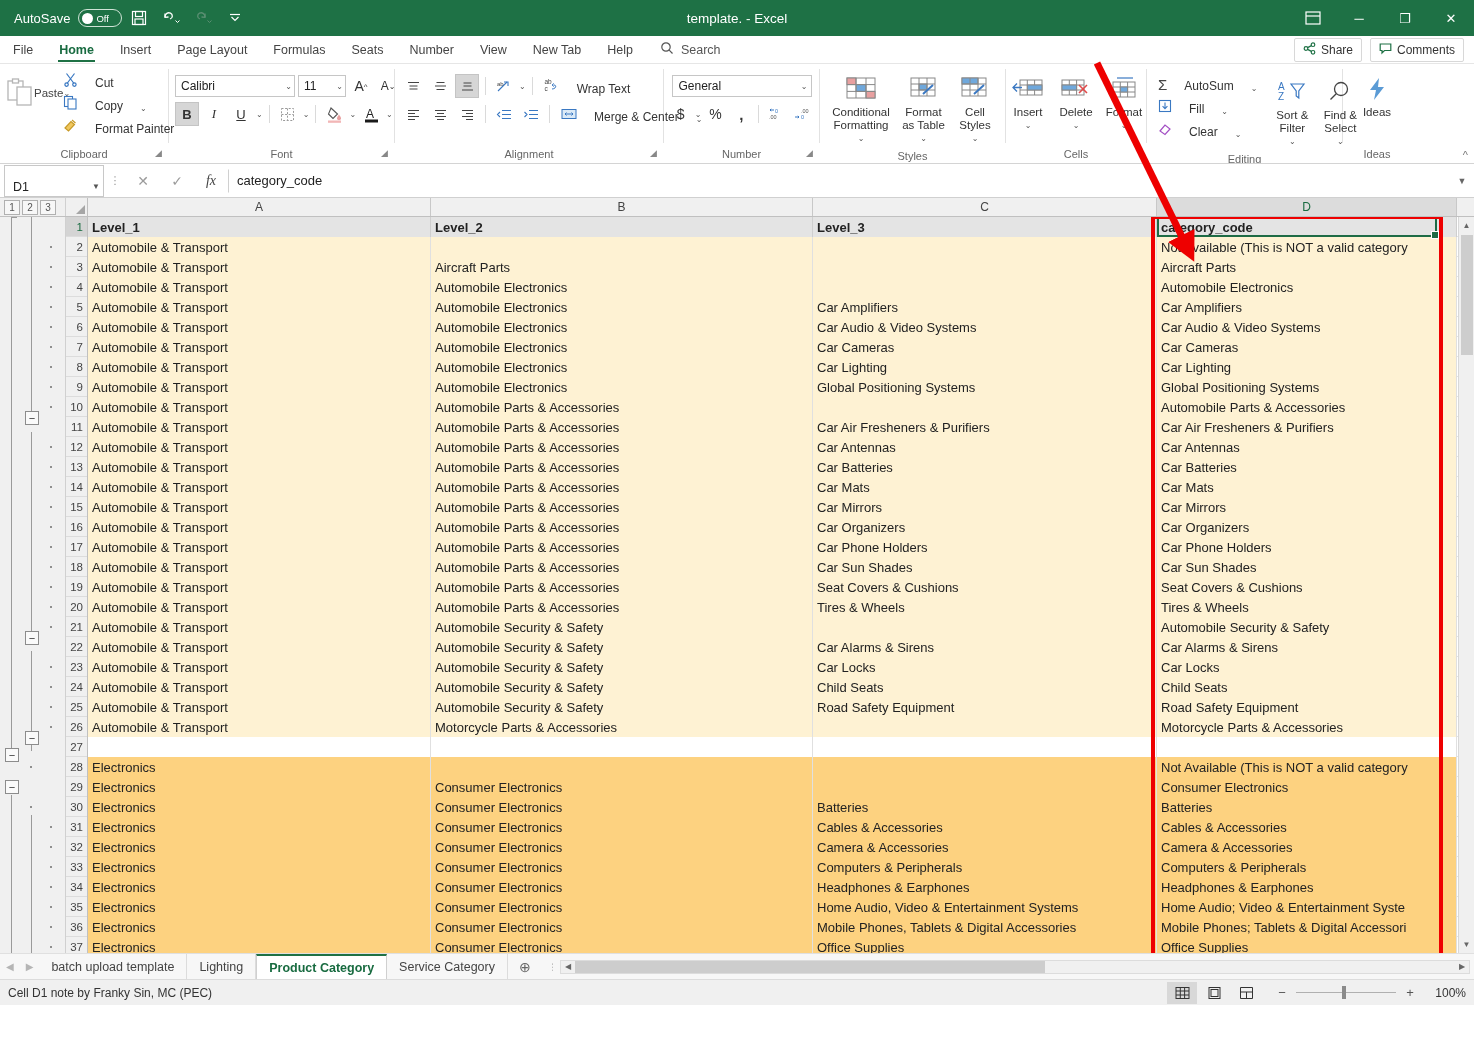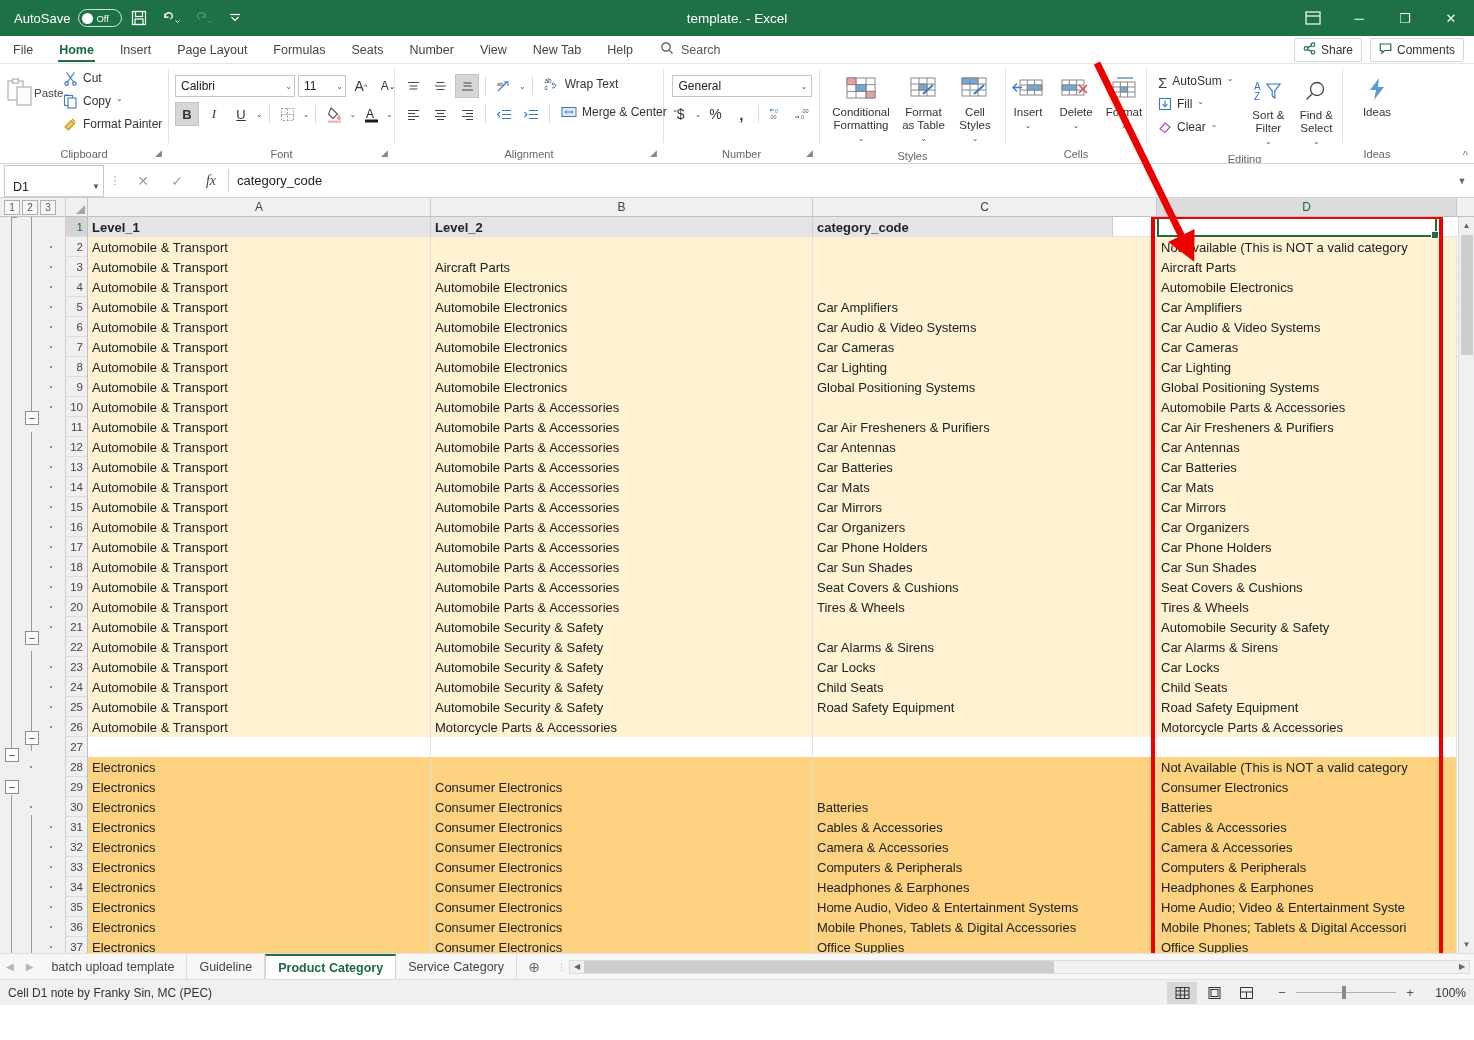--- a/index.html
+++ b/index.html
@@ -68,21 +68,21 @@
   }
   .grp-label .dlg{ position:absolute; right:5px; top:3px; width:9px;height:9px;color:#888;font-size:9px;line-height:9px;}
   .grp-sep{ width:1px;background:#e2e2e2;margin:5px 0 20px 0; }
 
   .bigbtn{
     display:flex;flex-direction:column;align-items:center;justify-content:flex-start;
     padding:3px 5px;min-width:48px;font-size:11.5px;color:#333;text-align:center;line-height:13px;
   }
   .bigbtn .gly{ height:34px;display:flex;align-items:center;justify-content:center; }
   .smallbtn{
-    display:flex;align-items:flex-start;gap:5px;font-size:12px;color:#333;padding:2px 5px;height:23px;
+    display:flex;align-items:flex-end;gap:17px;font-size:12px;color:#333;padding:2px 5px;height:23px;
     white-space:nowrap;
   }
   .col3{ display:flex; flex-direction:column; justify-content:flex-start; }
 
   
   .paste-col{ width:52px; display:flex;align-items:center;padding-top:4px;color:#9a9a9a;}
   .paste-col .gly{ height:40px; display:flex;align-items:center;justify-content:center;}
   .paste-col .t{ font-size:11.5px;color:#444; }
 
   
@@ -880,20 +880,21 @@
         <div class="rh">34</div>
         <div class="rh">35</div>
         <div class="rh">36</div>
         <div class="rh">37</div>
       </div>
 
     <div class="cells-col" id="cellsarea">
         <div class="row hdrrow">
           <div class="cell cA">Level_1</div>
           <div class="cell cB">Level_2</div>
+          <div class="cell cC">Level_3</div>
           <div class="cell cD">category_code</div>
         </div>
         <div class="row tint1">
           <div class="cell cA">Automobile &amp; Transport</div>
           <div class="cell cB"></div>
           <div class="cell cC"></div>
           <div class="cell cD">Not Available (This is NOT a valid category</div>
         </div>
         <div class="row tint1">
           <div class="cell cA">Automobile &amp; Transport</div>
@@ -1128,21 +1129,21 @@
   <line x1="1097" y1="63" x2="1185" y2="243" stroke="#EE0000" stroke-width="7" marker-end="url(#arrowhead)"></line>
 </svg>
 
 <div class="tabstrip">
   <div class="navbtns">
     <span>◀</span>
     <span>▶</span>
   </div>
   <div class="sheettabs">
     <div class="stab">batch upload template</div>
-    <div class="stab">Guideline</div>
+    <div class="stab">Lighting</div>
     <div class="stab active">Product Category</div>
     <div class="stab">Service Category</div>
   </div>
   <div class="addsheet">⊕</div>
   <div class="hs-right">
     <div class="hs-grip">⋮</div>
     <div class="hs-track">
       <div class="hs-arr">◀</div>
       <div class="hs-thumb" style="width:470px"></div>
       <div class="hs-arr" style="margin-left:auto">▶</div>

